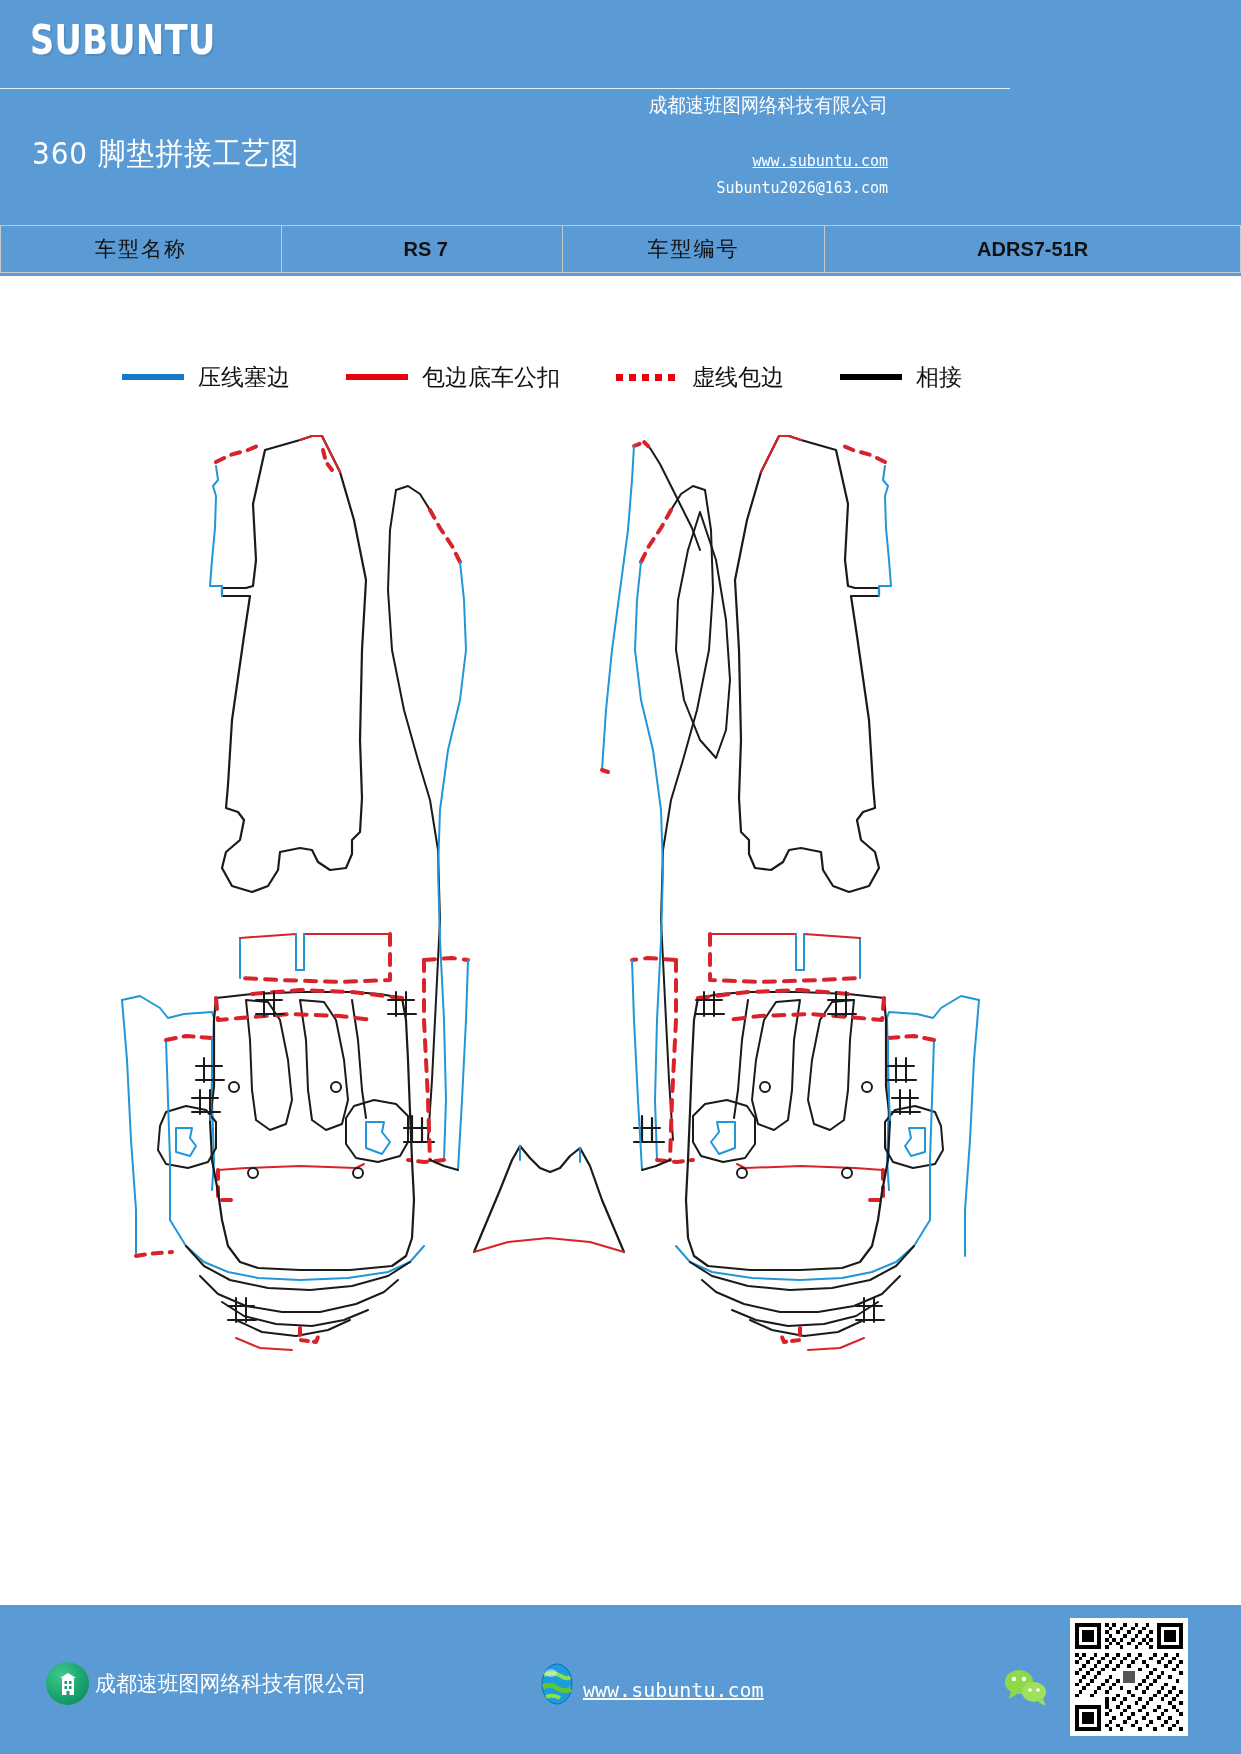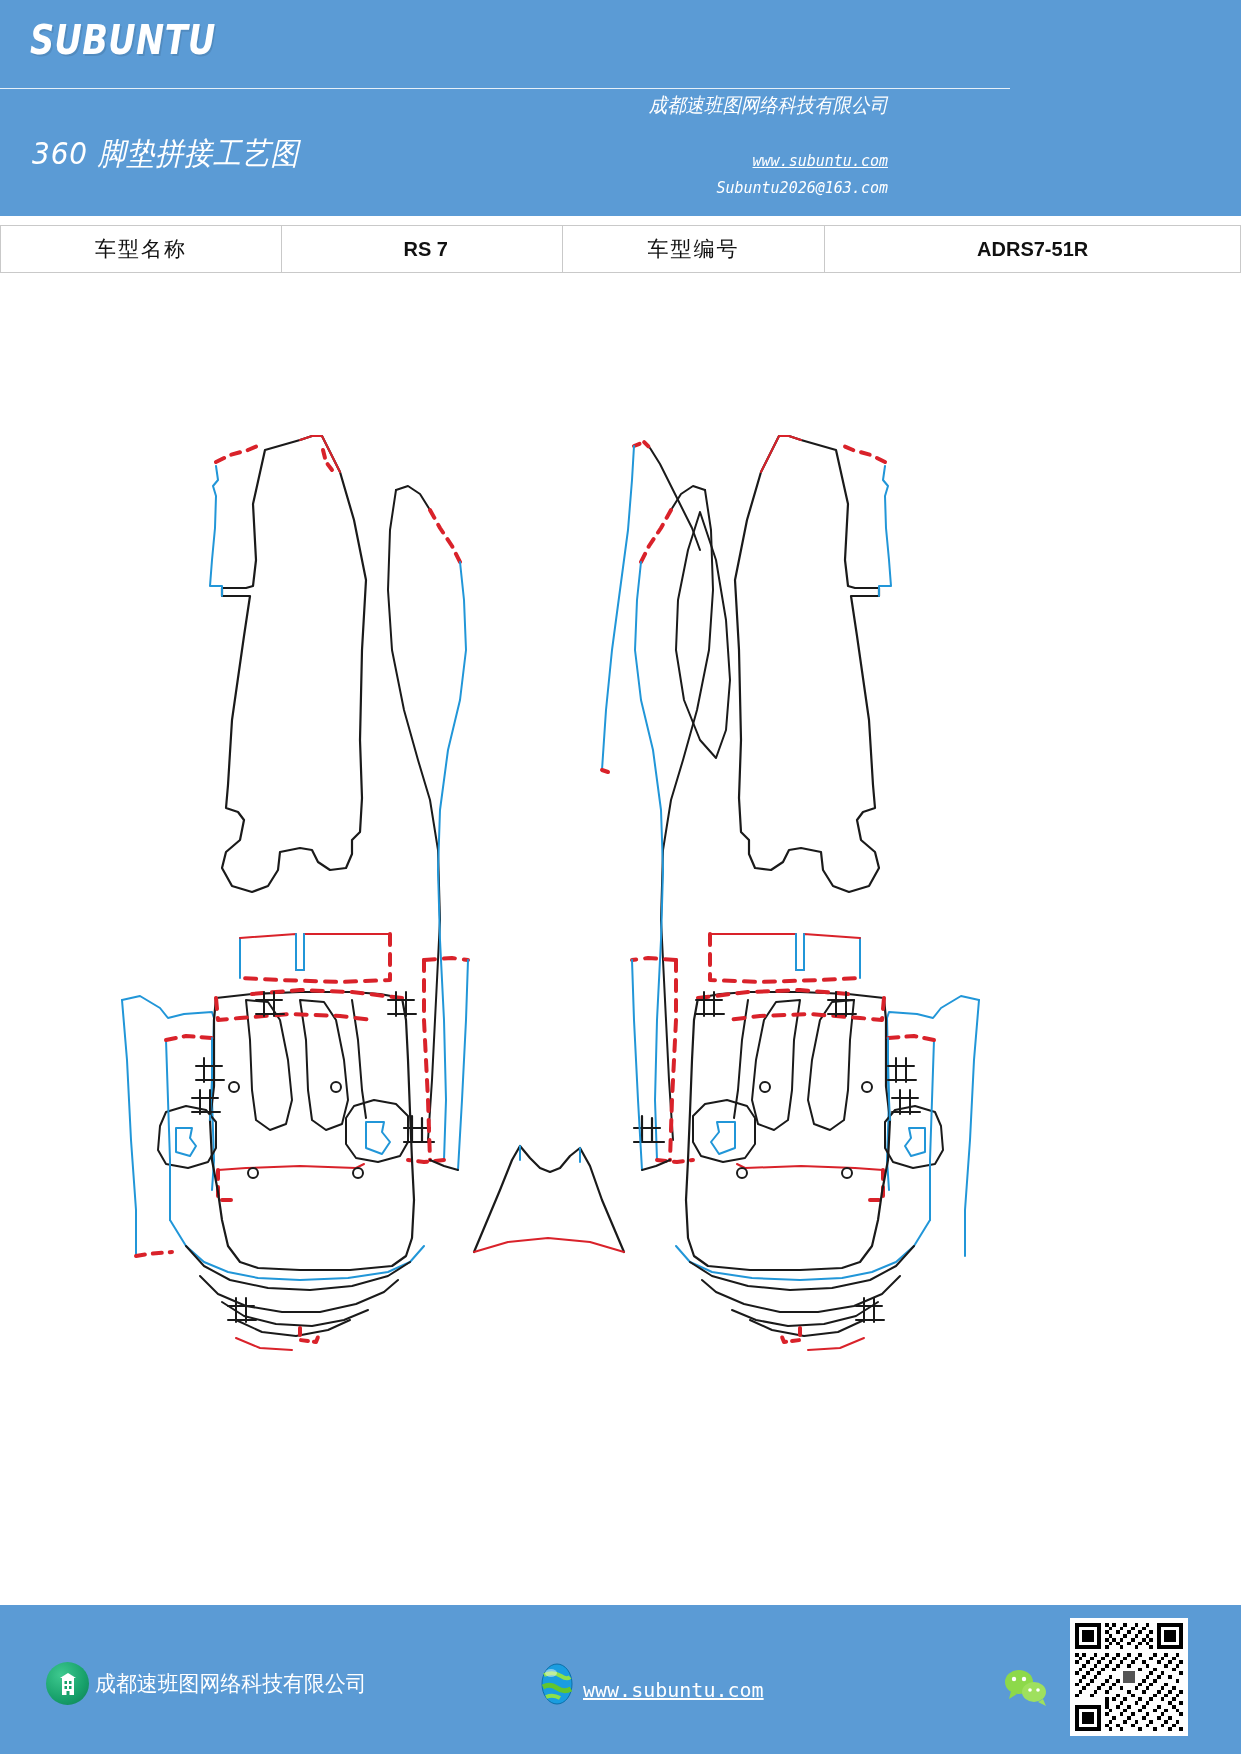--- a/index.html
+++ b/index.html
@@ -7,24 +7,23 @@
     width: 1241px; height: 1754px;
     background: #ffffff;
     font-family: "Liberation Serif", "DejaVu Serif", serif;
     overflow: hidden;
   }
   .page { position: relative; width: 1241px; height: 1754px; background: #fff; }
 
   
   .header {
     position: relative;
-    width: 1241px; height: 216px;
+    width: 1241px; height: 276px;
     background: #5B9BD5;
     overflow: hidden;
-    font-style: italic;
   }
   .brand-logo {
     position: absolute; left: 30px; top: 16px;
     color: #ffffff;
     font-family: "DejaVu Sans", sans-serif;
     font-weight: 700;
     font-size: 41px;
     letter-spacing: 0.5px;
     transform: scaleX(0.82);
     transform-origin: left center;
@@ -194,20 +193,38 @@
     <tbody>
       <tr>
         <td class="c1">车型名称</td>
         <td class="c2 val">RS 7</td>
         <td class="c3">车型编号</td>
         <td class="c4 val">ADRS7-51R</td>
       </tr>
     </tbody>
   </table>
 
+  <div class="legend">
+    <div class="legend-item">
+      <span class="swatch sw-blue"></span>
+      <span class="legend-label">压线塞边</span>
+    </div>
+    <div class="legend-item">
+      <span class="swatch sw-red"></span>
+      <span class="legend-label">包边底车公扣</span>
+    </div>
+    <div class="legend-item">
+      <span class="swatch sw-dotted"></span>
+      <span class="legend-label">虚线包边</span>
+    </div>
+    <div class="legend-item">
+      <span class="swatch sw-black"></span>
+      <span class="legend-label">相接</span>
+    </div>
+  </div>
 
   <div class="drawing-area">
     <svg width="1241" height="1200" viewBox="0 0 1241 1200" xmlns="http://www.w3.org/2000/svg">
       <g fill="none" stroke-linecap="round" stroke-linejoin="round">
 
         <g stroke-width="2.2">
 
           <path d="M265,50 L253,104 L256,160 L253,186 L246,188 L222,188 L222,196 L250,196 L244,236
                    L232,320 L228,385 L226,408 L238,412 L244,420 L240,440 L226,452 L222,468 L232,486
                    L252,492 L268,486 L278,470 L280,452 L300,448 L312,450 L318,462 L330,470 L346,468

